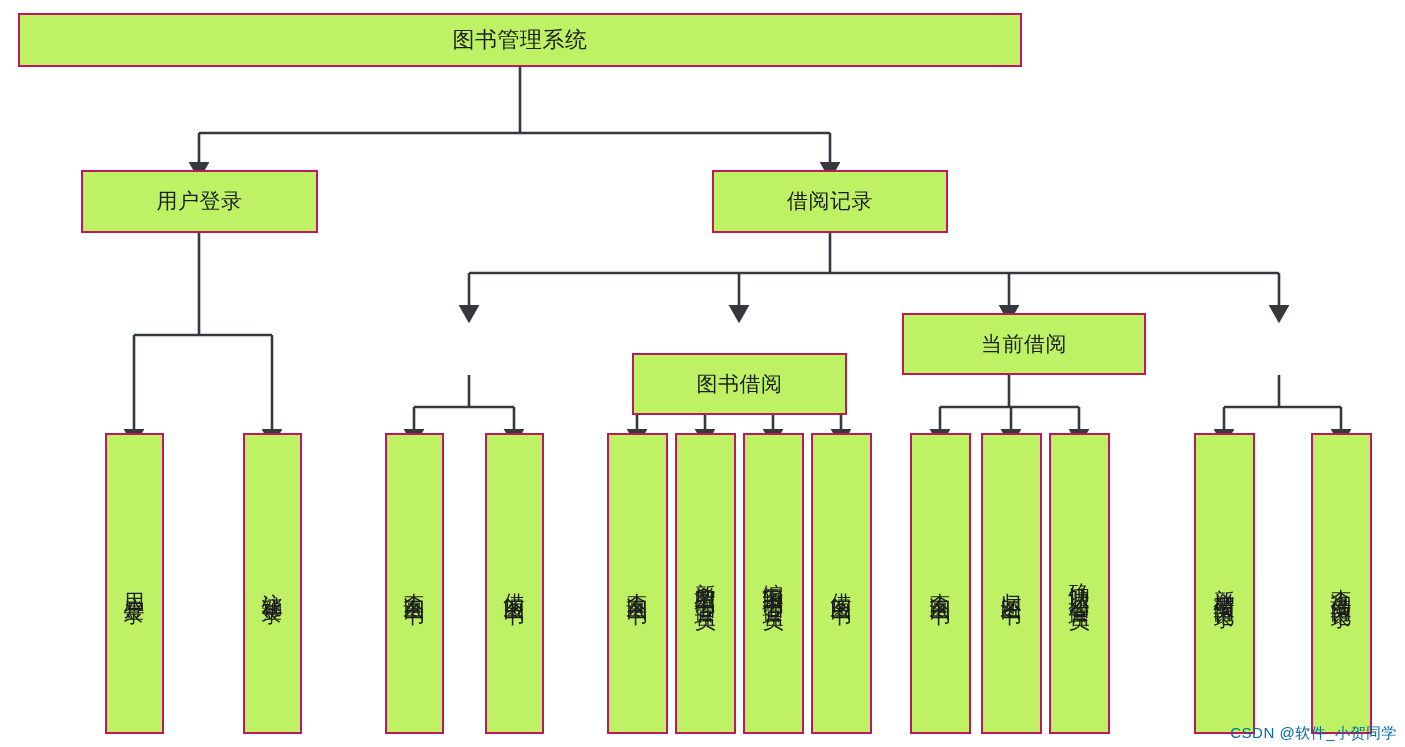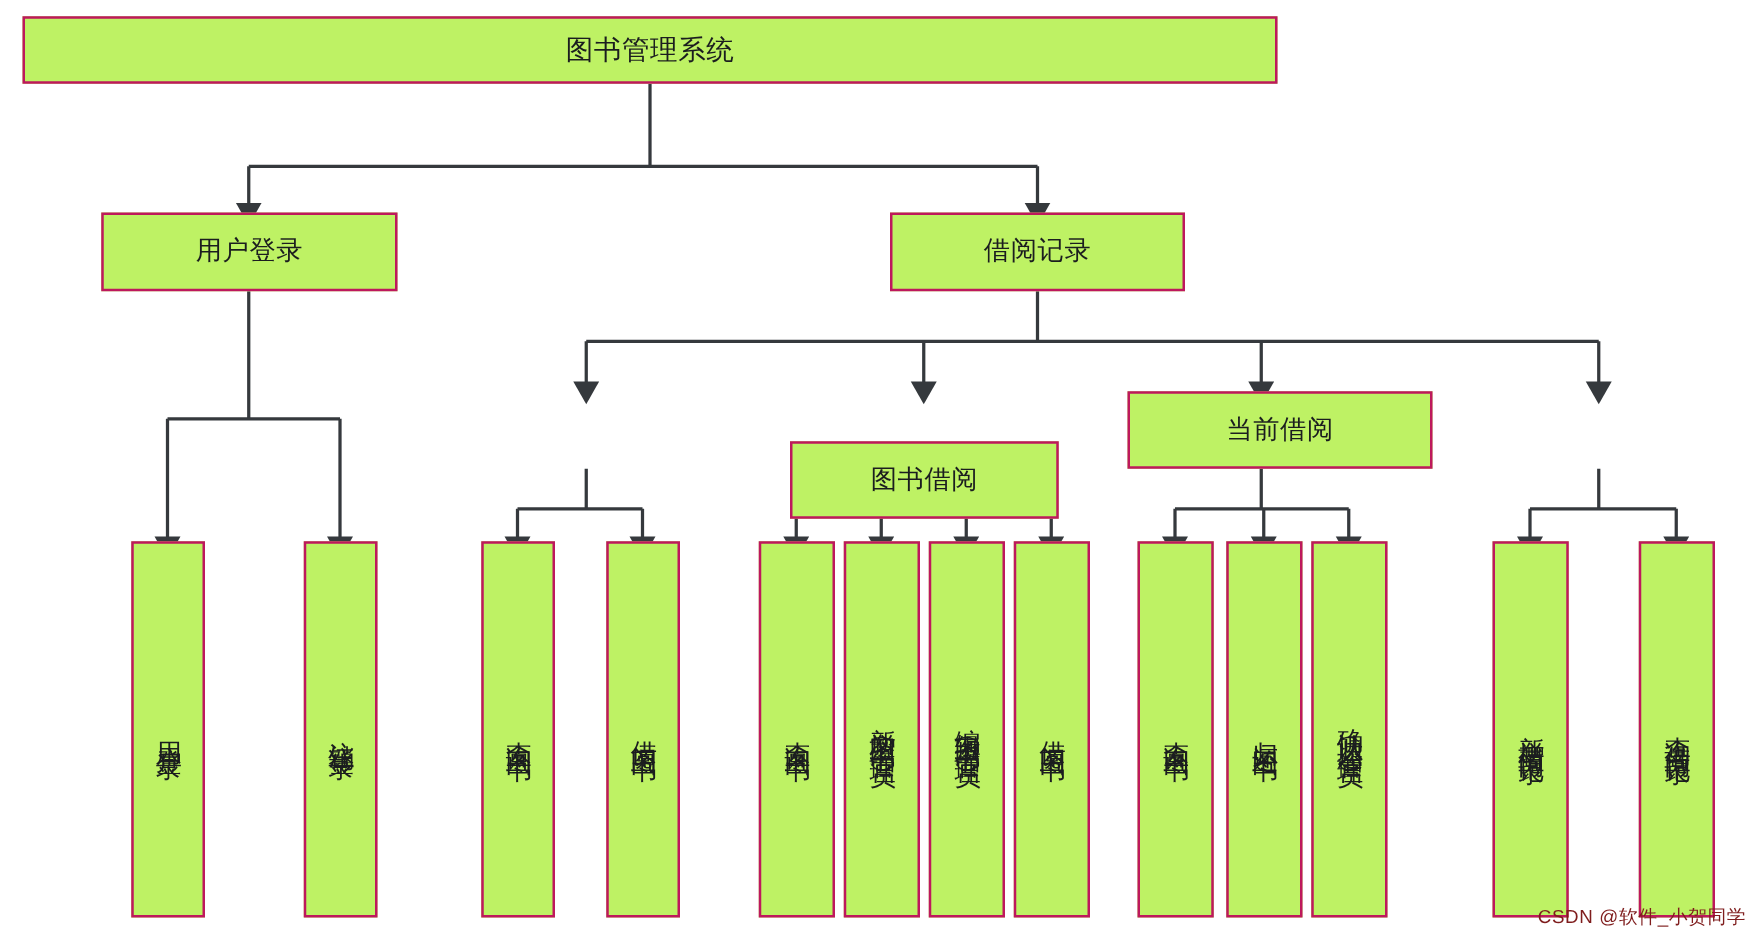--- a/index.html
+++ b/index.html
@@ -63,21 +63,21 @@
     line-height: 1.0;
     letter-spacing: 4px;
     white-space: nowrap;
     max-height: 100%;
   }
   .watermark {
     position: absolute;
     right: 8px;
     bottom: 4px;
     font-size: 15px;
-    color: #7f1d1d;
+    color: #0369a1;
     letter-spacing: 0.5px;
     user-select: none;
     white-space: nowrap;
   }
 </style>
 </head>
 <body>
 
 <div id="canvas">
 

